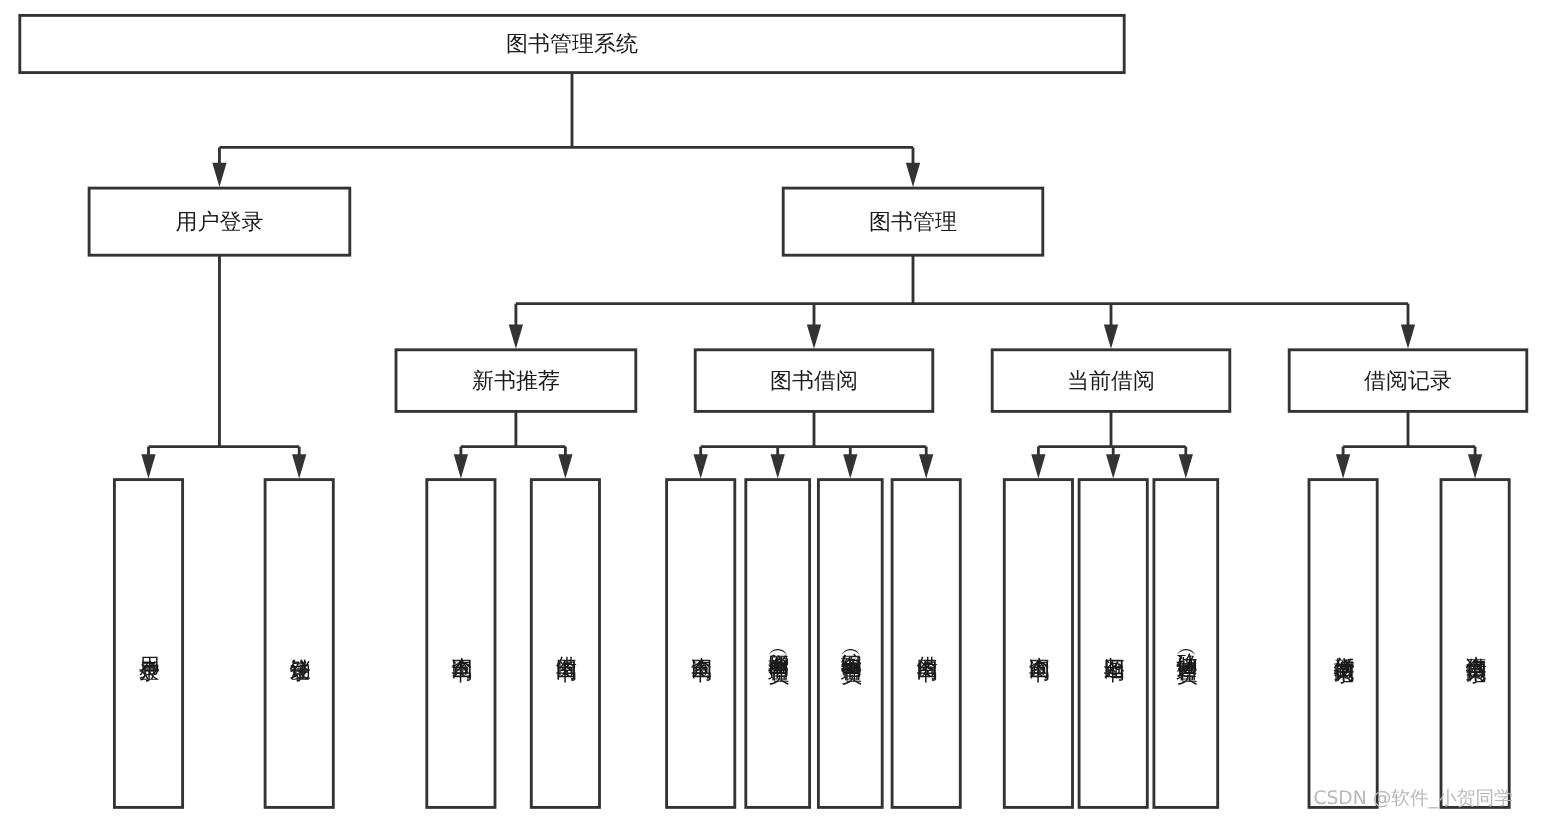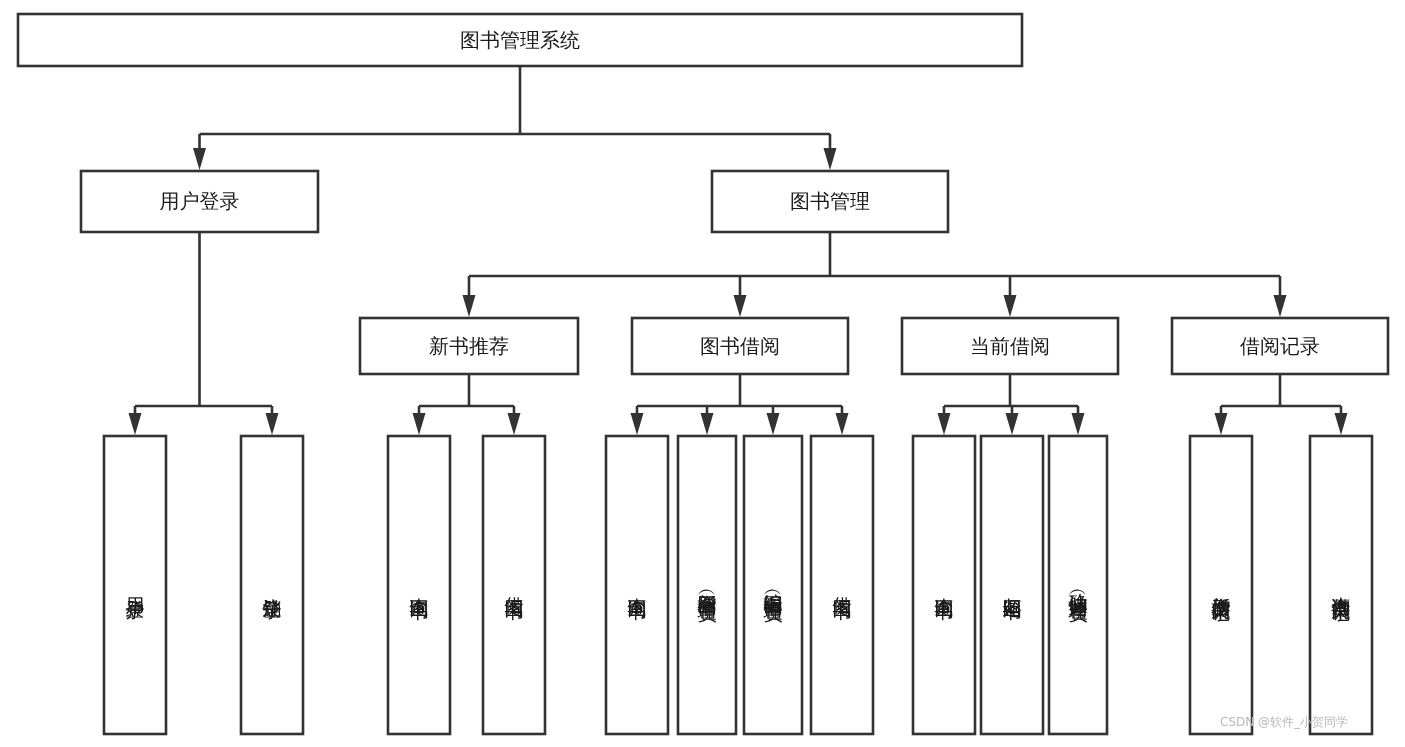--- a/index.html
+++ b/index.html
@@ -63,25 +63,24 @@
     display: flex;
     align-items: center;
     justify-content: center;
     text-align: center;
     pointer-events: none;
     user-select: none;
   }
   .watermark {
     position: absolute;
     font-family: "DejaVu Sans", "Liberation Sans", sans-serif;
-    font-size: 12px;
+    font-size: 17px;
     color: #b8b8b8;
     white-space: nowrap;
     user-select: none;
-    margin-left: 26px;
   }
 </style>
 </head>
 <body>
 
 <div id="diagram-root">
   <svg id="tree-svg" viewBox="0 0 1405 747" xmlns="http://www.w3.org/2000/svg">
     <g id="edges-layer">
         <g>
           <line x1="520" y1="66" x2="520" y2="134" class="edge-line"></line>

